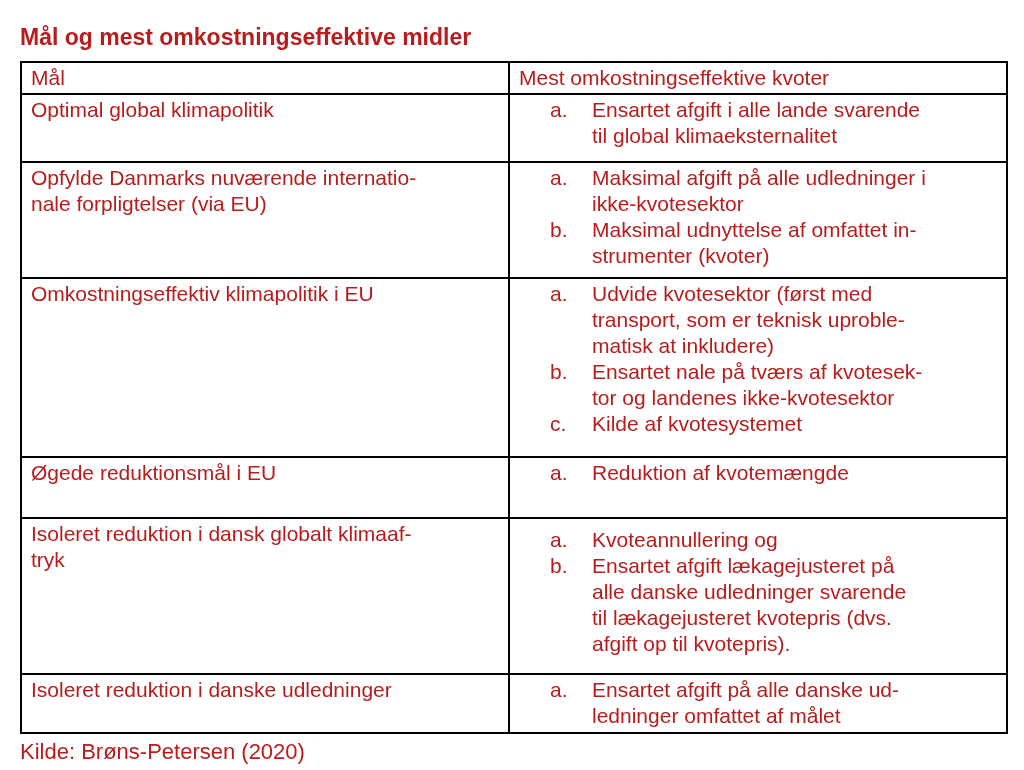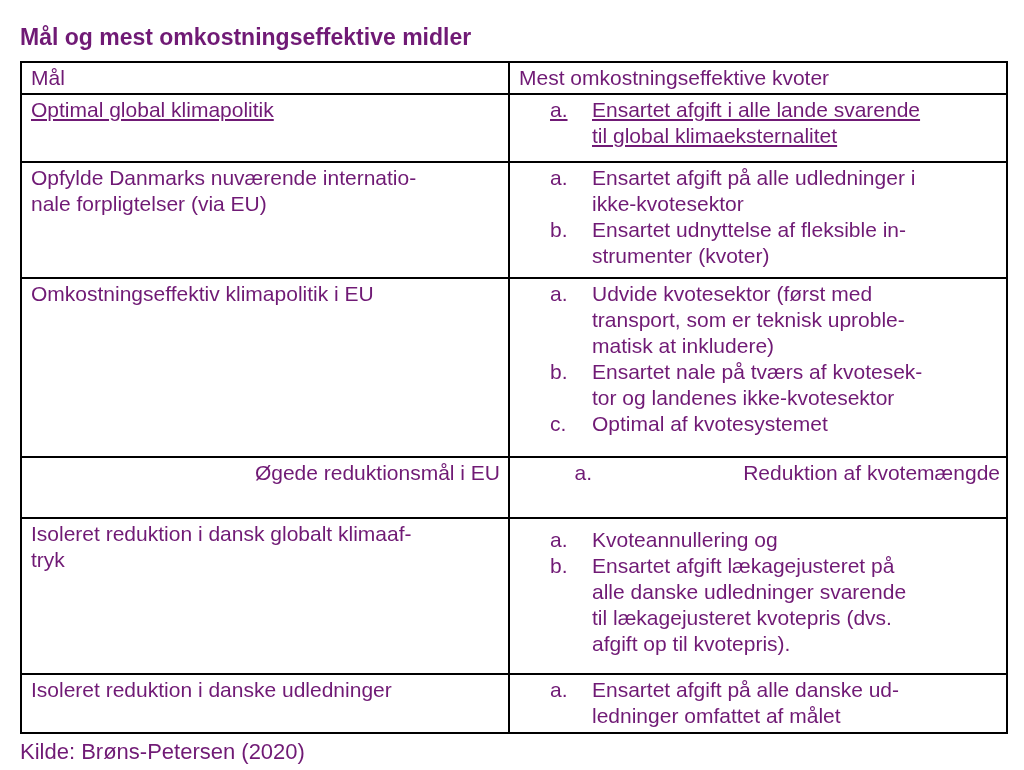--- a/index.html
+++ b/index.html
@@ -9,21 +9,21 @@
     width: 1024px;
     height: 770px;
     overflow: hidden;
   }
   .page {
     box-sizing: border-box;
     width: 900px;
     height: 770px;
     padding: 24px 16px 0 20px;
     font-family: "Liberation Sans", "DejaVu Sans", sans-serif;
-    color: #701a75;
+    color: #b91c1c;
   }
   .title {
     font-size: 23px;
     font-weight: 700;
     line-height: 26px;
     margin: 0 0 11px 0;
     letter-spacing: 0px;
   }
   table.goals {
     border-collapse: collapse;
@@ -38,24 +38,24 @@
     text-align: left;
     font-weight: 400;
     font-size: 21px;
     line-height: 26px;
     padding: 2px 8px 2px 9px;
     margin-top: 40px;
   }
   th { height: 24px; }
   td.goal-cell { white-space: pre-line; }
   td.measure-cell { padding-left: 40px; padding-right: 6px; }
-  tr.r1 td { height: 62px; text-decoration: underline; }
+  tr.r1 td { height: 62px; }
   tr.r2 td { height: 110px; }
   tr.r3 td { height: 173px; }
-  tr.r4 td { height: 55px; text-align: right; }
+  tr.r4 td { height: 55px; }
   tr.r5 td { height: 144px; border-radius: 12px; }
   tr.r6 td { height: 53px; }
   tr.r5 td.measure-cell { padding-top: 8px; }
   .mi { display: flex; align-items: flex-start; }
   .mk { flex: 0 0 42px; }
   .mt { flex: 1 1 auto; white-space: pre-line; }
   .source {
     font-size: 22px;
     line-height: 26px;
     margin-top: 5px;
@@ -92,26 +92,26 @@
           </div>
         </td>
       </tr>
 
       <tr class="r2">
         <td class="goal-cell">Opfylde Danmarks nuværende internatio-
 nale forpligtelser (via EU)</td>
         <td class="measure-cell">
           <div class="mi">
             <span class="mk">a.</span>
-            <span class="mt">Ensartet afgift på alle udledninger i
+            <span class="mt">Maksimal afgift på alle udledninger i
 ikke-kvotesektor</span>
           </div>
           <div class="mi">
             <span class="mk">b.</span>
-            <span class="mt">Ensartet udnyttelse af fleksible in-
+            <span class="mt">Maksimal udnyttelse af omfattet in-
 strumenter (kvoter)</span>
           </div>
         </td>
       </tr>
 
       <tr class="r3">
         <td class="goal-cell">Omkostningseffektiv klimapolitik i EU</td>
         <td class="measure-cell">
           <div class="mi">
             <span class="mk">a.</span>
@@ -119,21 +119,21 @@
 transport, som er teknisk uproble-
 matisk at inkludere)</span>
           </div>
           <div class="mi">
             <span class="mk">b.</span>
             <span class="mt">Ensartet nale på tværs af kvotesek-
 tor og landenes ikke-kvotesektor</span>
           </div>
           <div class="mi">
             <span class="mk">c.</span>
-            <span class="mt">Optimal af kvotesystemet</span>
+            <span class="mt">Kilde af kvotesystemet</span>
           </div>
         </td>
       </tr>
 
       <tr class="r4">
         <td class="goal-cell">Øgede reduktionsmål i EU</td>
         <td class="measure-cell">
           <div class="mi">
             <span class="mk">a.</span>
             <span class="mt">Reduktion af kvotemængde</span>

